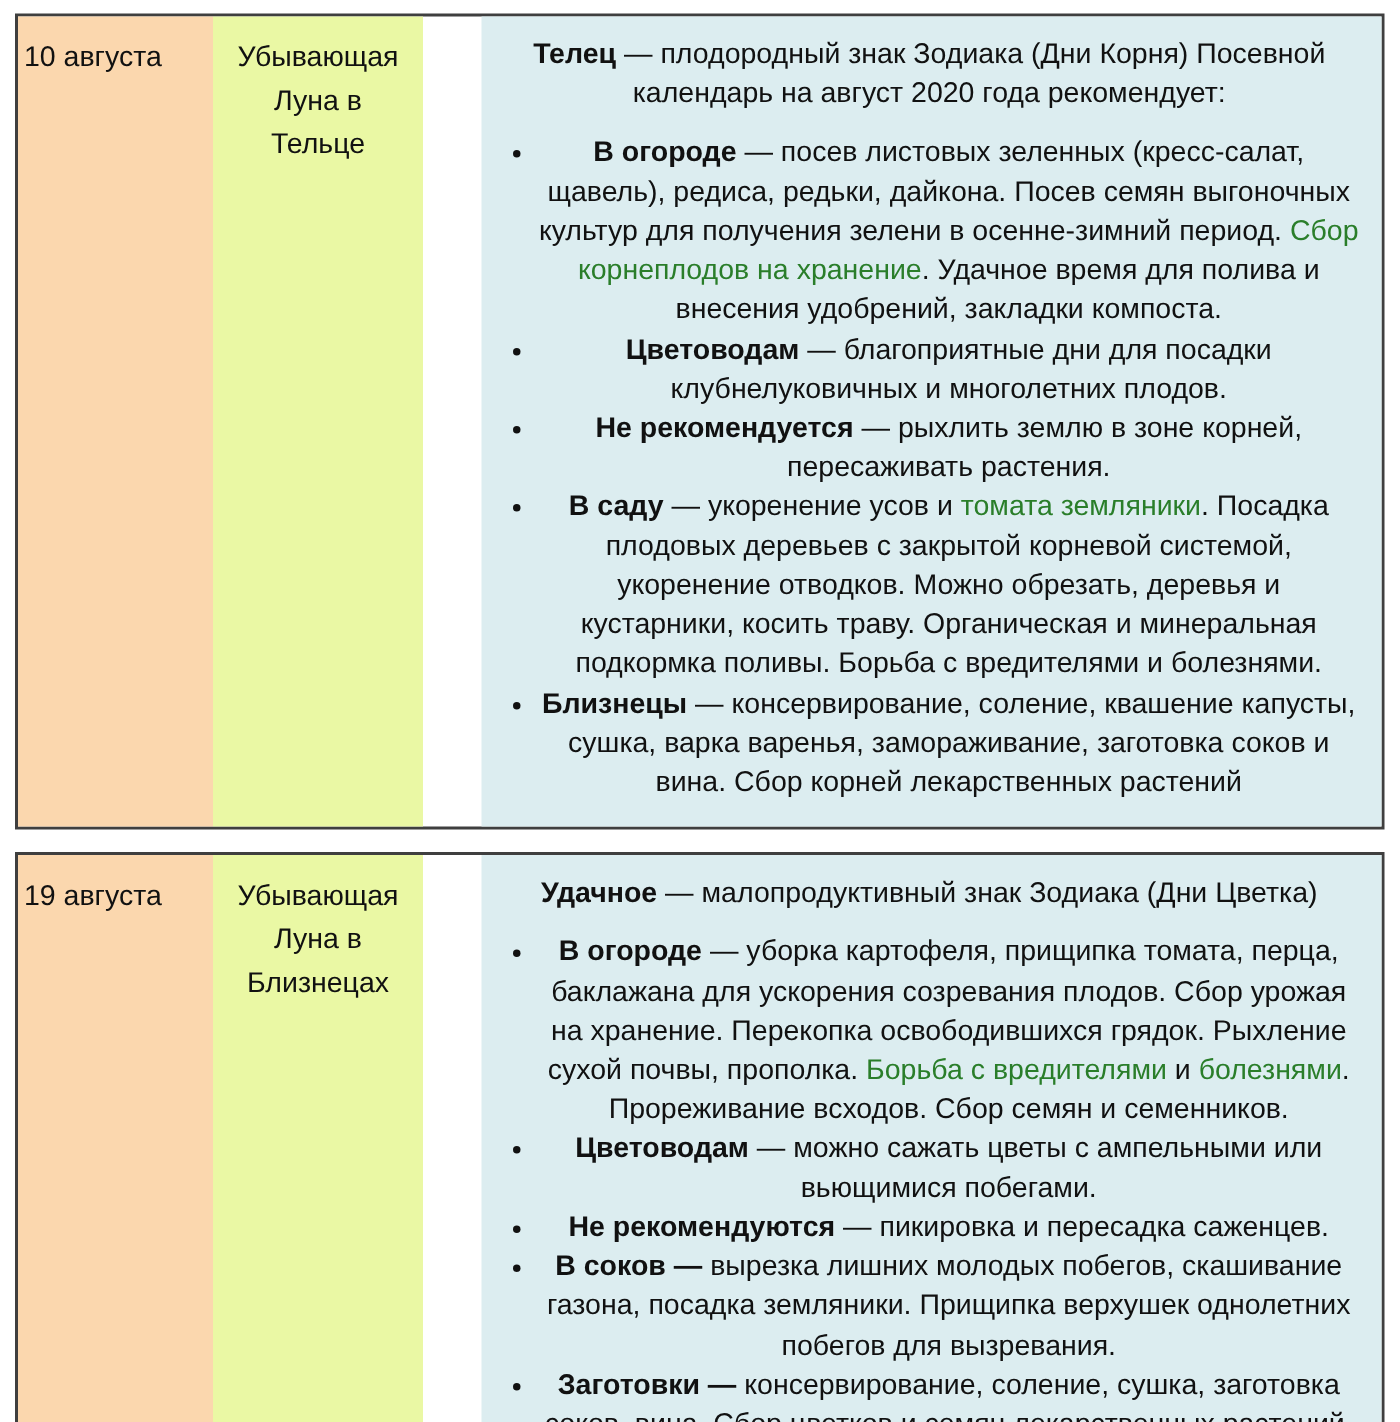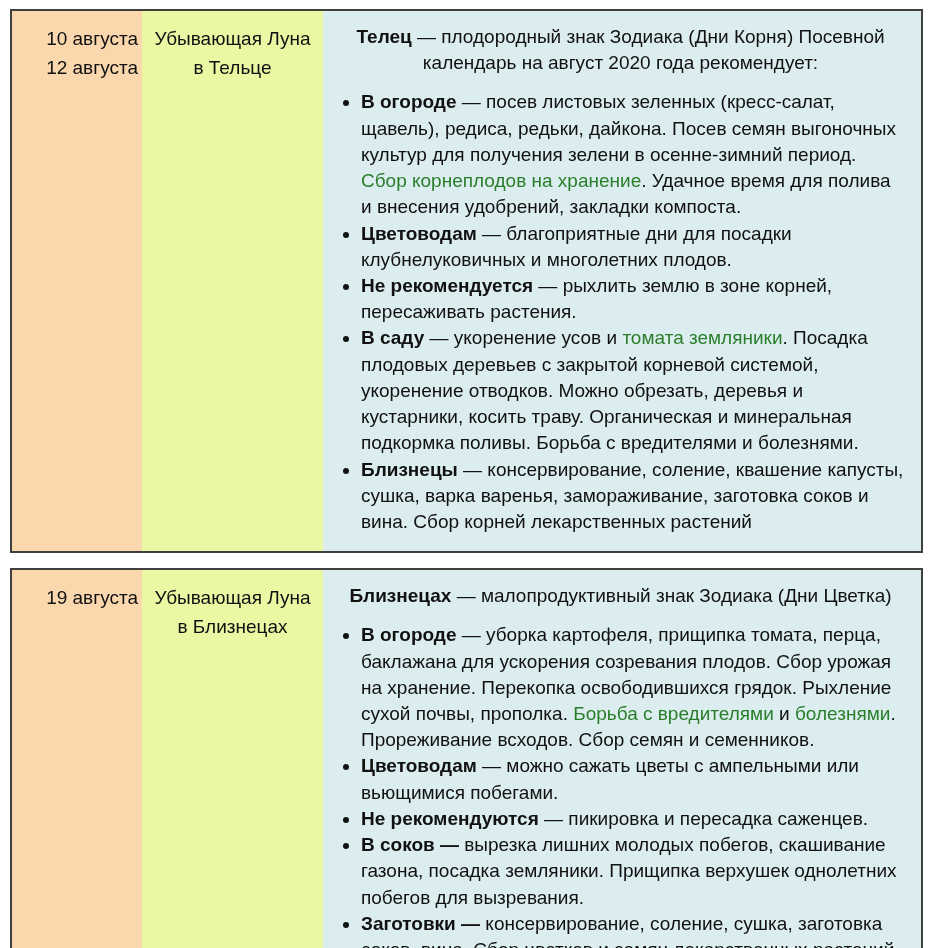--- a/index.html
+++ b/index.html
@@ -24,59 +24,59 @@
     margin-bottom:15px;
     font-size:19px;
     line-height:1.38;
   }
   .cal-table:last-child{margin-bottom:0;}
   .col{box-sizing:border-box;}
   .col.dates{
     width:130px;
     background:var(--dates_bg);
     padding:13px 4px;
-    text-align:right;
+    text-align:left;
     flex:0 0 auto;
   }
   .date-line{line-height:29px;white-space:nowrap;}
   .col.moon{
-    width:181px;
+    width:140px;
     background:var(--moon_bg);
     padding:13px 10px;
     text-align:center;
     flex:0 0 auto;
   }
   .moon-text{line-height:29px;}
   .col.content{
     flex:1 1 auto;
     background:var(--content_bg);
     padding:11px 15px 16px 12px;
+    margin-left:39px;
   }
   .zheader{
     text-align:center;
     margin:2px 0 13px 0;
   }
   ul.recs{
     margin:0;
     padding:0 0 0 26px;
     list-style:disc;
   }
-  ul.recs li{margin:0;padding:0;}
+  ul.recs li{margin:0;padding:0;text-align:center;}
   .b{font-weight:bold;}
   .g{color:var(--link_green);}
 </style>
 </head>
 <body>
 
 <div class="page">
 
   <section class="cal-table">
     <div class="col dates">
         <div class="date-line">10 августа</div>
-        <div class="date-line">12 августа</div>
       </div>
     <div class="col moon">
       <div class="moon-text">Убывающая Луна в Тельце</div>
     </div>
     <div class="col content">
       <div class="zheader"><span class="b">Телец</span><span> — плодородный знак Зодиака (Дни Корня) Посевной календарь на август 2020 года рекомендует:</span></div>
       <ul class="recs">
           <li><span class="b">В огороде</span><span> — посев листовых зеленных (кресс-салат, щавель), редиса, редьки, дайкона. Посев семян выгоночных культур для получения зелени в осенне-зимний период. </span><span class="g">Сбор корнеплодов на хранение</span><span>. Удачное время для полива и внесения удобрений, закладки компоста.</span></li>
           <li><span class="b">Цветоводам</span><span> — благоприятные дни для посадки клубнелуковичных и многолетних плодов.</span></li>
           <li><span class="b">Не рекомендуется</span><span> — рыхлить землю в зоне корней, пересаживать растения.</span></li>
@@ -87,21 +87,21 @@
   </section>
 
   <section class="cal-table">
     <div class="col dates">
         <div class="date-line">19 августа</div>
       </div>
     <div class="col moon">
       <div class="moon-text">Убывающая Луна в Близнецах</div>
     </div>
     <div class="col content">
-      <div class="zheader"><span class="b">Близнецах</span><span> — малопродуктивный знак Зодиака (Дни Цветка)</span></div>
+      <div class="zheader"><span class="b">Удачное</span><span> — малопродуктивный знак Зодиака (Дни Цветка)</span></div>
       <ul class="recs">
           <li><span class="b">В огороде</span><span> — уборка картофеля, прищипка томата, перца, баклажана для ускорения созревания плодов. Сбор урожая на хранение. Перекопка освободившихся грядок. Рыхление сухой почвы, прополка. </span><span class="g">Борьба с вредителями</span><span> и </span><span class="g">болезнями</span><span>. Прореживание всходов. Сбор семян и семенников.</span></li>
           <li><span class="b">Цветоводам</span><span> — можно сажать цветы с ампельными или вьющимися побегами.</span></li>
           <li><span class="b">Не рекомендуются</span><span> — пикировка и пересадка саженцев.</span></li>
           <li><span class="b">В соков —</span><span> вырезка лишних молодых побегов, скашивание газона, посадка земляники. Прищипка верхушек однолетних побегов для вызревания.</span></li>
           <li><span class="b">Заготовки —</span><span> консервирование, соление, сушка, заготовка соков, вина. Сбор цветков и семян лекарственных растений.</span></li>
         </ul>
     </div>
   </section>
 

